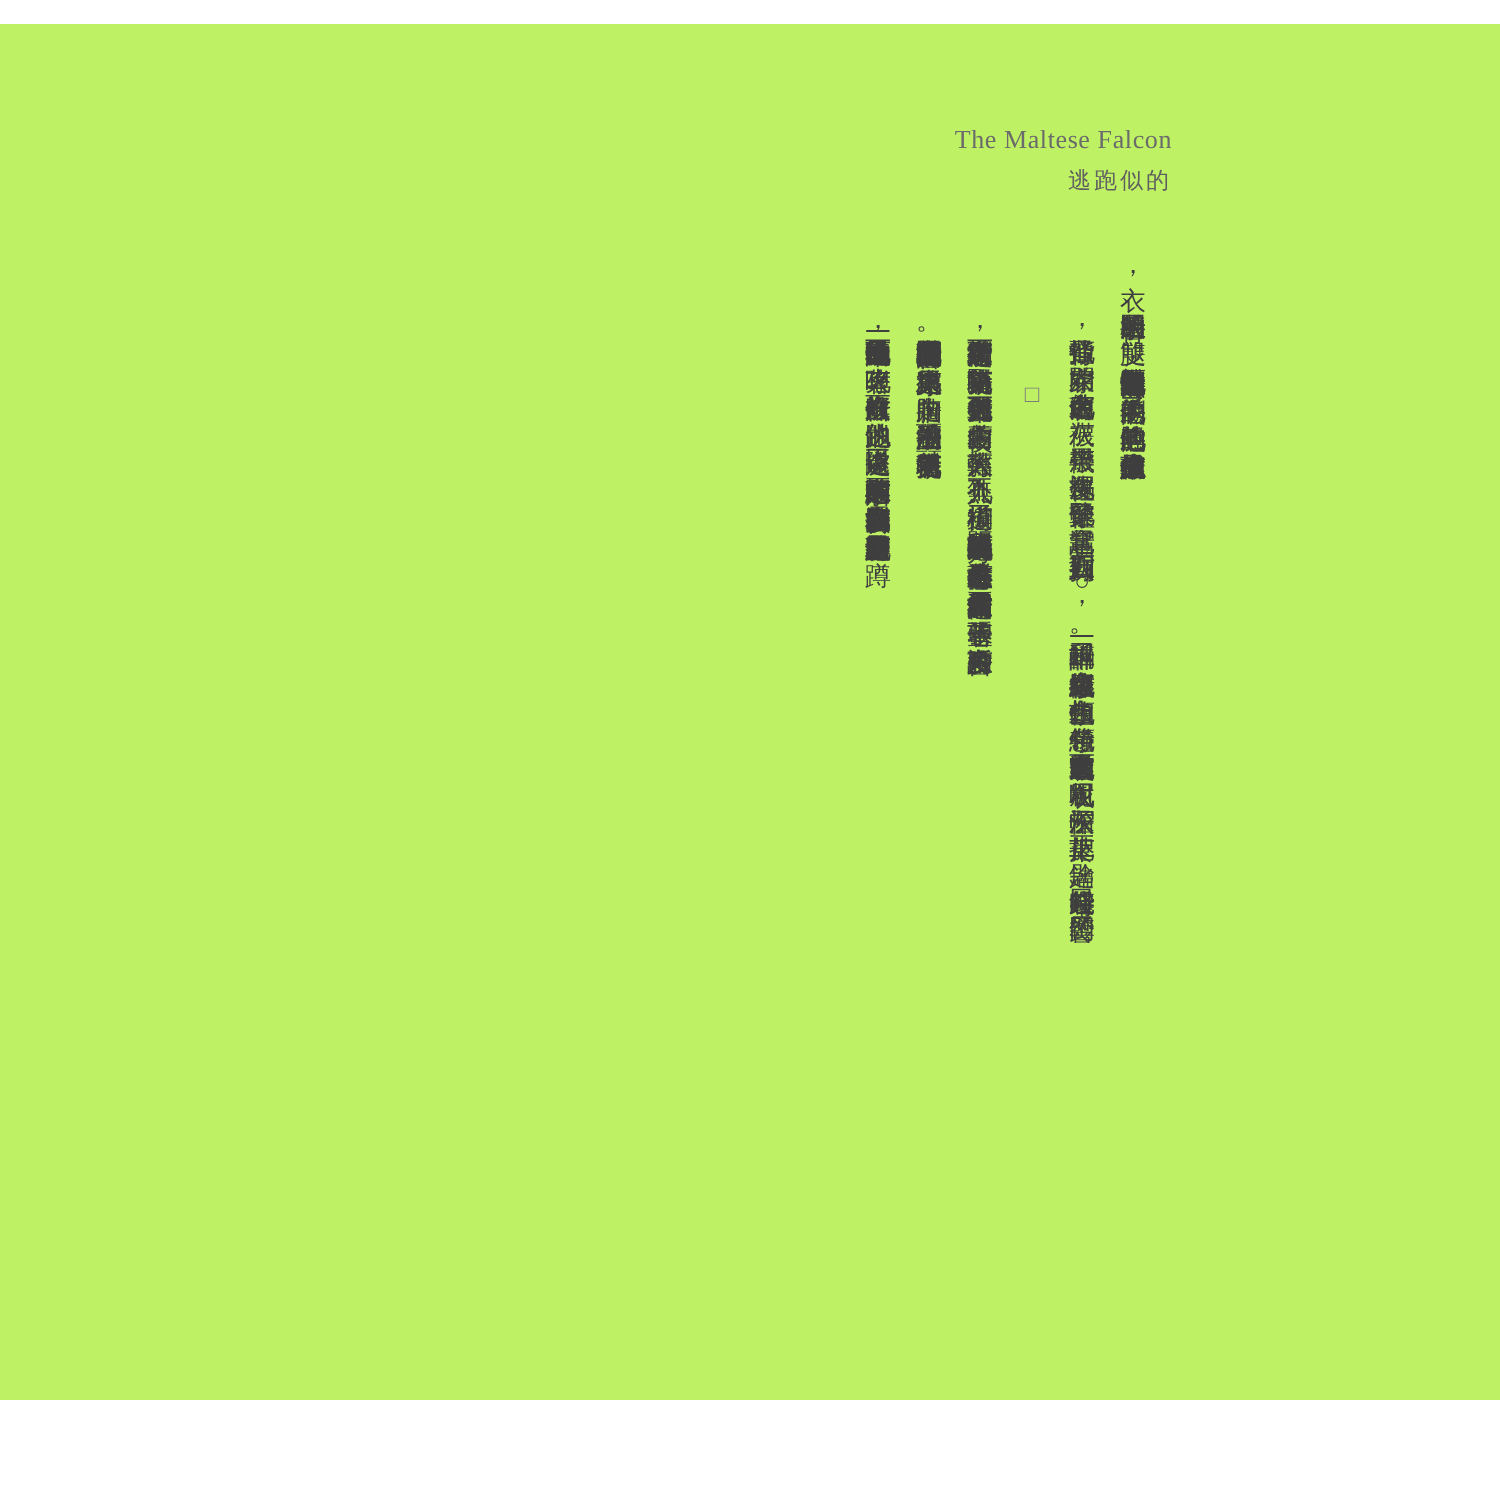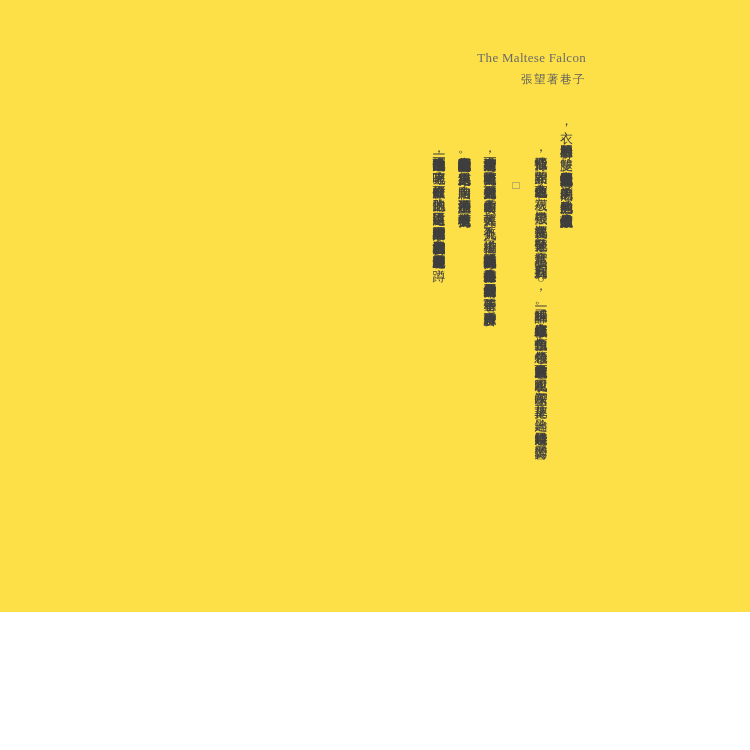--- a/index.html
+++ b/index.html
@@ -5,24 +5,24 @@
   html, body {
     margin: 0;
     padding: 0;
     width: 750px;
     height: 750px;
     background: #ffffff;
     font-family: "Liberation Serif", "DejaVu Serif", serif;
   }
   .page {
     position: absolute;
-    left: 0; top: 0;
+    left: 0; top: 12px;
     width: 750px;
-    height: 612px;
-    background: #fde047;
+    height: 688px;
+    background: #bef264;
     overflow: hidden;
   }
   .running-head {
     position: absolute;
     top: 50px;
     right: 164px;
     text-align: right;
   }
   .title-en {
     font-size: 13px;
@@ -78,21 +78,21 @@
     background: #b7b7b7;
   }
 </style>
 </head>
 <body>
 
 <div class="page">
 
   <div class="running-head">
     <div class="title-en">The Maltese Falcon</div>
-    <div class="title-zh">張望著巷子</div>
+    <div class="title-zh">逃跑似的</div>
   </div>
 
   <div class="text-block">
     <p class="para">衣，圓滾粗壯的手臂、雙腿、軀體和寬大厚實的肩膀使他的身體看起來像熊，像剃了毛的熊：他的胸膛無毛，皮膚像孩子似的柔軟嫩紅。</p>
     <p class="para indent">他搔搔頸背，開始穿衣。他穿上白色薄內衣、灰襪、黑襪帶、深褐色皮鞋。他穿緊鞋子，拿起電話，打到灰石四五○○，叫了一輛計程車。穿上綠色條紋白襯衫，扣上白色軟領，綠色領帶，套上當天穿過的灰色西裝，粗呢風衣，深灰帽子。正把菸草、鑰匙、錢塞進口袋時，門鈴響了。</p>
     <p class="para break-line"><span>□</span></p>
     <p class="para indent">布希街在滑下坡到唐人街之前，緊臨著史塔克頓街。史貝德在那兒付錢下車。舊金山的夜霧，輕薄黏人，無孔不入，模糊了街道。距離史貝德打發計程車幾碼以外的地方，一小群人站著往上打量一條巷子。兩個女人和一個男人站在布希街的另一邊，張望著巷子。窗戶內有許多張臉。</p>
     <p class="para indent">人行道旁欄杆圍著通往地窖光禿醜陋的階梯。史貝德穿過馬路，走向胸牆，手放在潮溼的沿頂上，低頭看著史塔克頓街。</p>
     <p class="para indent">一輛車子從他下面的隧道跳出來，夾著咆哮，好像被吹炸而出，逃跑似的。隧道口不遠處，兩棟商店樓宇中間的縫隙，在電影和汽油的廣告看板前，有個男子壓著腳跟蹲在地上。蹲</p>
   </div>

